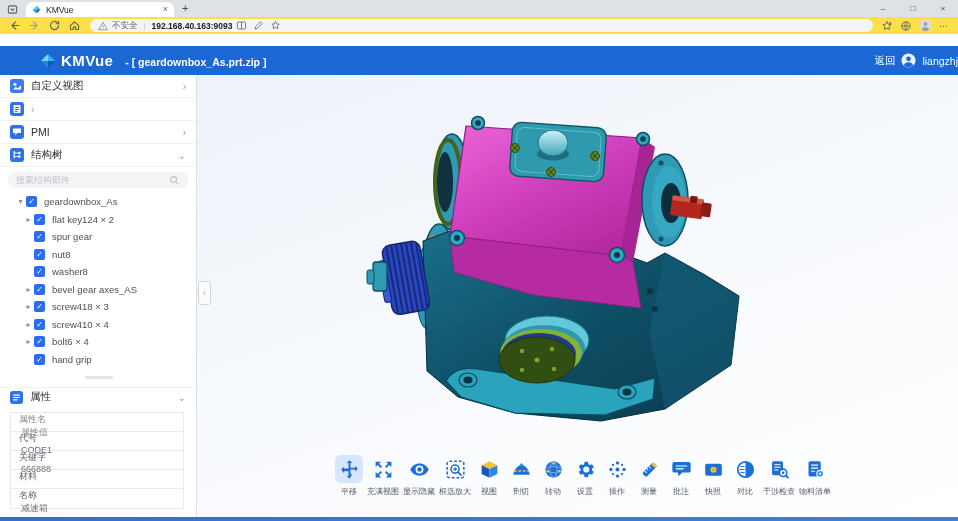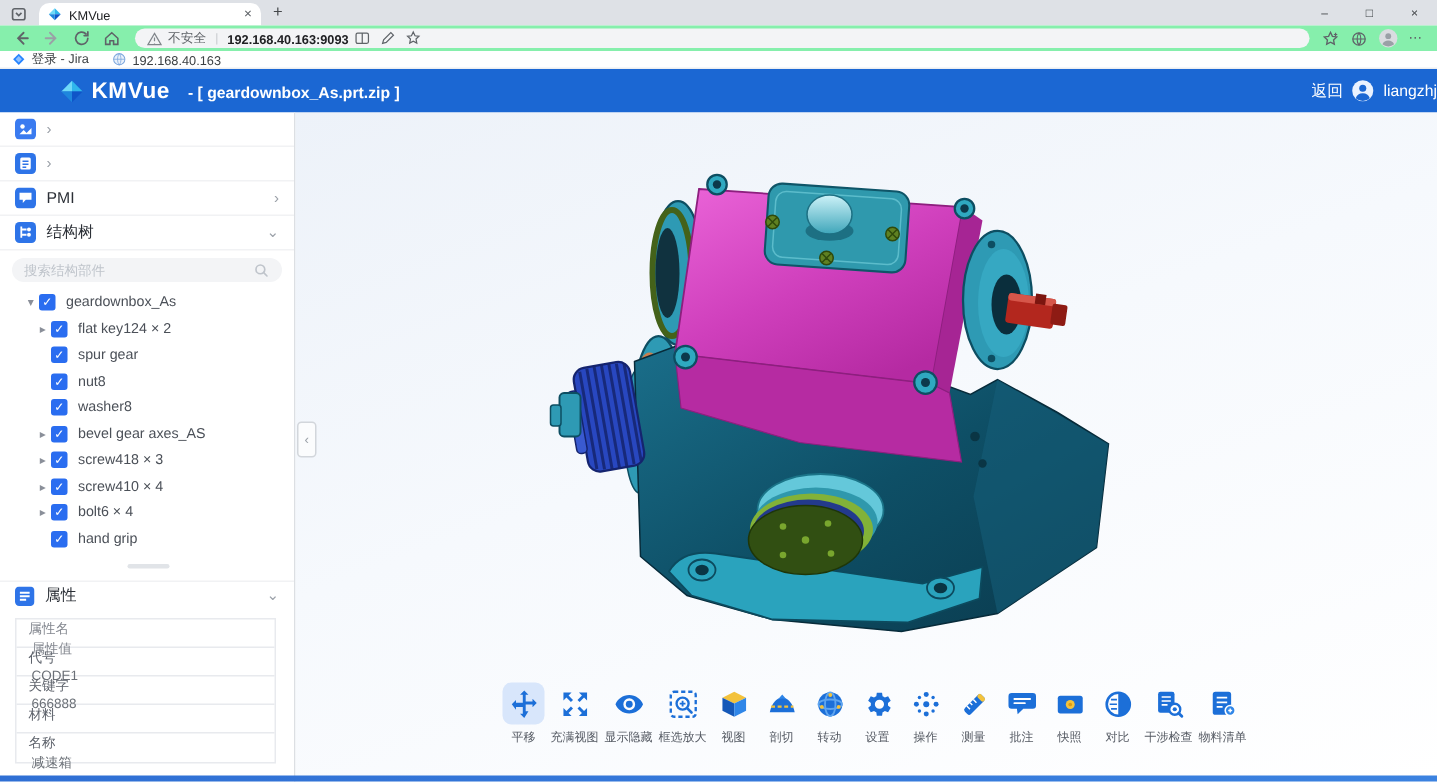--- a/index.html
+++ b/index.html
@@ -8,21 +8,21 @@
   
   .chrome { position:absolute; left:0; top:0; width:958px; height:46px; }
   .tabstrip { position:absolute; left:0; top:0; right:0; height:17px; background:#dee1e6; display:flex; align-items:flex-end; }
   .tab-actions { position:absolute; left:5px; top:3px; width:14px; height:12px; display:flex; align-items:center; justify-content:center; }
   .tab { position:absolute; left:26px; top:2px; width:148px; height:15px; background:#fff; border-radius:7px 7px 0 0; display:flex; align-items:center; padding:0 6px; gap:5px; }
   .tab-title { font-size:8.5px; color:#202124; flex:1; white-space:nowrap; overflow:hidden; }
   .tab-close { font-size:9px; color:#5f6368; line-height:1; }
   .new-tab { position:absolute; left:182px; top:3px; font-size:11px; color:#44474a; line-height:1; }
   .win-controls { position:absolute; right:0; top:0; height:17px; display:flex; }
   .win-btn { width:30px; height:17px; display:flex; align-items:center; justify-content:center; font-size:8px; color:#3c4043; }
-  .navrow { position:absolute; left:0; top:17px; right:0; height:17px; background:#86efac; display:flex; align-items:center; }
+  .navrow { position:absolute; left:0; top:17px; right:0; height:17px; background:#fde047; display:flex; align-items:center; }
   .nav-ic { width:20px; height:15px; display:flex; align-items:center; justify-content:center; }
   .omnibox { height:13px; flex:1; margin:0 6px; background:#f3f4f6; border-radius:7px; display:flex; align-items:center; padding:0 8px; gap:4px; }
   .omni-sec { font-size:8.5px; color:#5f6368; }
   .omni-sep { font-size:8px; color:#c6c9ce; margin:0 2px; }
   .omni-host { font-size:8.5px; color:#202124; font-weight:bold; }
   .omni-path { font-size:8.5px; color:#494c50; flex:1; white-space:nowrap; overflow:hidden; }
   .omni-right { display:flex; gap:6px; align-items:center; }
   .chrome-right { display:flex; align-items:center; gap:7px; padding:0 10px 0 2px; }
   .more-glyph { font-size:9px; color:#5f6368; }
   .bookbar { position:absolute; left:0; top:34px; right:0; height:12px; background:#fff; display:flex; align-items:center; gap:16px; padding-left:8px; border-bottom:1px solid #eceef1; }
@@ -162,36 +162,20 @@
         </svg>
       <svg width="13" height="13" viewBox="0 0 16 16">
           <circle cx="8" cy="8" r="7.5" fill="#dadce0"></circle>
           <circle cx="8" cy="6.3" r="2.4" fill="#9aa0a6"></circle>
           <path d="M3.2 13a5.3 5.3 0 0 1 9.6 0 7.5 7.5 0 0 1-9.6 0z" fill="#9aa0a6"></path>
         </svg>
       <span class="more-glyph">⋯</span>
     </div>
   </div>
 
-  <div class="bookbar">
-    <span class="bookmark">
-      <svg width="9" height="9" viewBox="0 0 12 12">
-          <path d="M6 1l5 5-5 5L1 6z" fill="#2684ff"></path>
-          <path d="M6 3.2L8.8 6 6 8.8 3.2 6z" fill="#8ec0ff"></path>
-        </svg>
-      <span>登录 - Jira</span>
-    </span>
-    <span class="bookmark">
-      <svg width="9" height="9" viewBox="0 0 12 12">
-          <circle cx="6" cy="6" r="5" fill="#eaf1fb" stroke="#7da7dd" stroke-width=".9"></circle>
-          <path d="M1 6h10M6 1c2 2.2 2 7.8 0 10M6 1c-2 2.2-2 7.8 0 10" fill="none" stroke="#7da7dd" stroke-width=".7"></path>
-        </svg>
-      <span>192.168.40.163</span>
-    </span>
-  </div>
 </div>
 
 <div class="app-header">
   <div class="logo-wrap">
     <svg width="16" height="16" viewBox="0 0 18 18">
         <path d="M9 1L1 9l8 0z" fill="#6fd9f8"></path>
         <path d="M9 1l8 8H9z" fill="#2fb6ec"></path>
         <path d="M9 9h8L9 17z" fill="#0f55c8"></path>
         <path d="M9 9L1 9l8 8z" fill="#1e86dd"></path>
       </svg>
@@ -210,20 +194,21 @@
 </div>
 
 <div class="sidebar">
 
   <div class="prow">
     <svg class="pic" viewBox="0 0 14 14">
         <rect width="14" height="14" rx="3" fill="#3a7bf0"></rect>
         <circle cx="5" cy="5.3" r="1.5" fill="#fff"></circle>
         <path d="M3 10.5l2.8-2.8 1.9 1.9 3.3-3.3v4.2z" fill="#fff"></path>
       </svg>
+    <span class="plabel">自定义视图</span>
     <span class="pchev">›</span>
   </div>
   <div class="prow">
     <svg class="pic" viewBox="0 0 14 14">
         <rect width="14" height="14" rx="3" fill="#2e74e8"></rect>
         <rect x="3.5" y="3" width="7" height="8" rx="1" fill="#fff"></rect>
         <path d="M5 5.5h4M5 7.5h4M5 9.5h2.5" stroke="#2e74e8" stroke-width="1"></path>
       </svg>
     <span class="pchev">›</span>
   </div>

